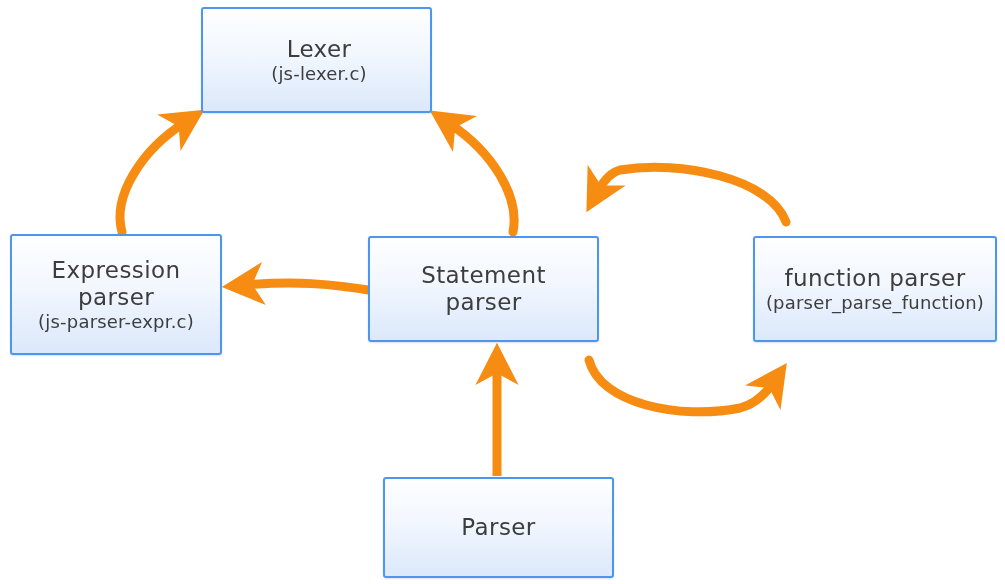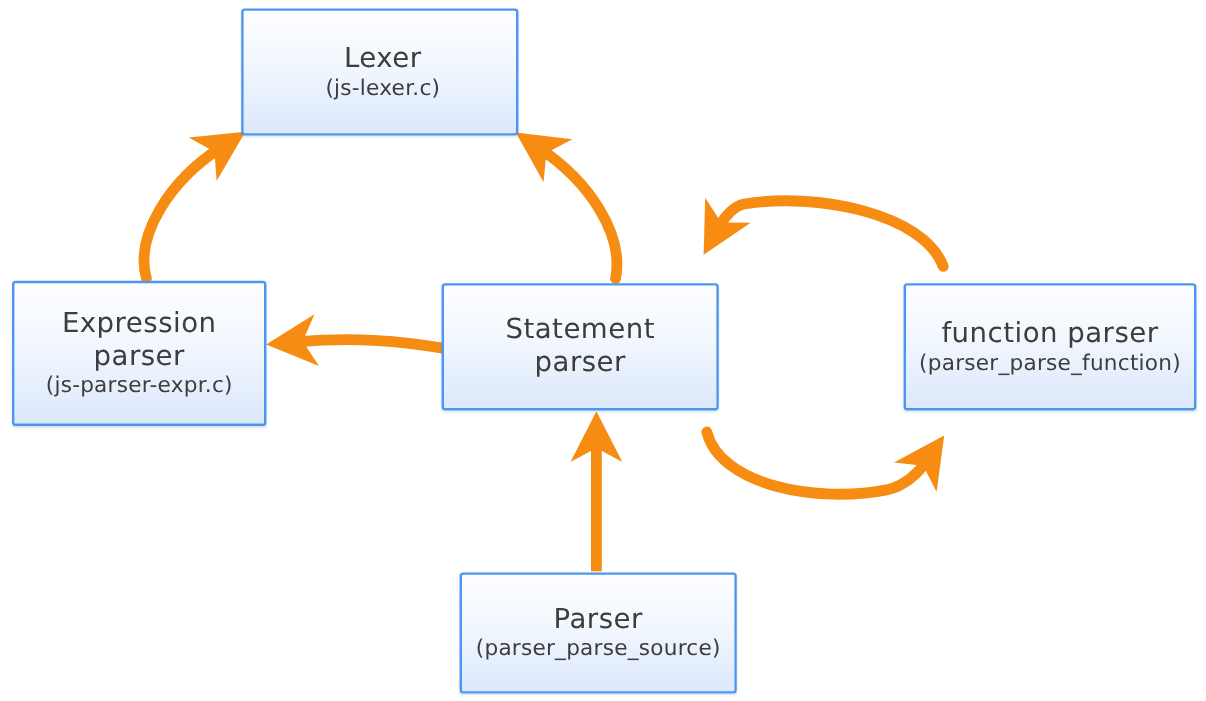--- a/index.html
+++ b/index.html
@@ -102,16 +102,15 @@
     <div class="title">parser</div>
   </div>
 
   <div class="node" id="node-function">
     <div class="title">function parser</div>
     <div class="sub">(parser_parse_function)</div>
   </div>
 
   <div class="node" id="node-parser">
     <div class="title">Parser</div>
-    <div class="sub">(parser_parse_source)</div>
   </div>
 
 </div>
 
 </body></html>

